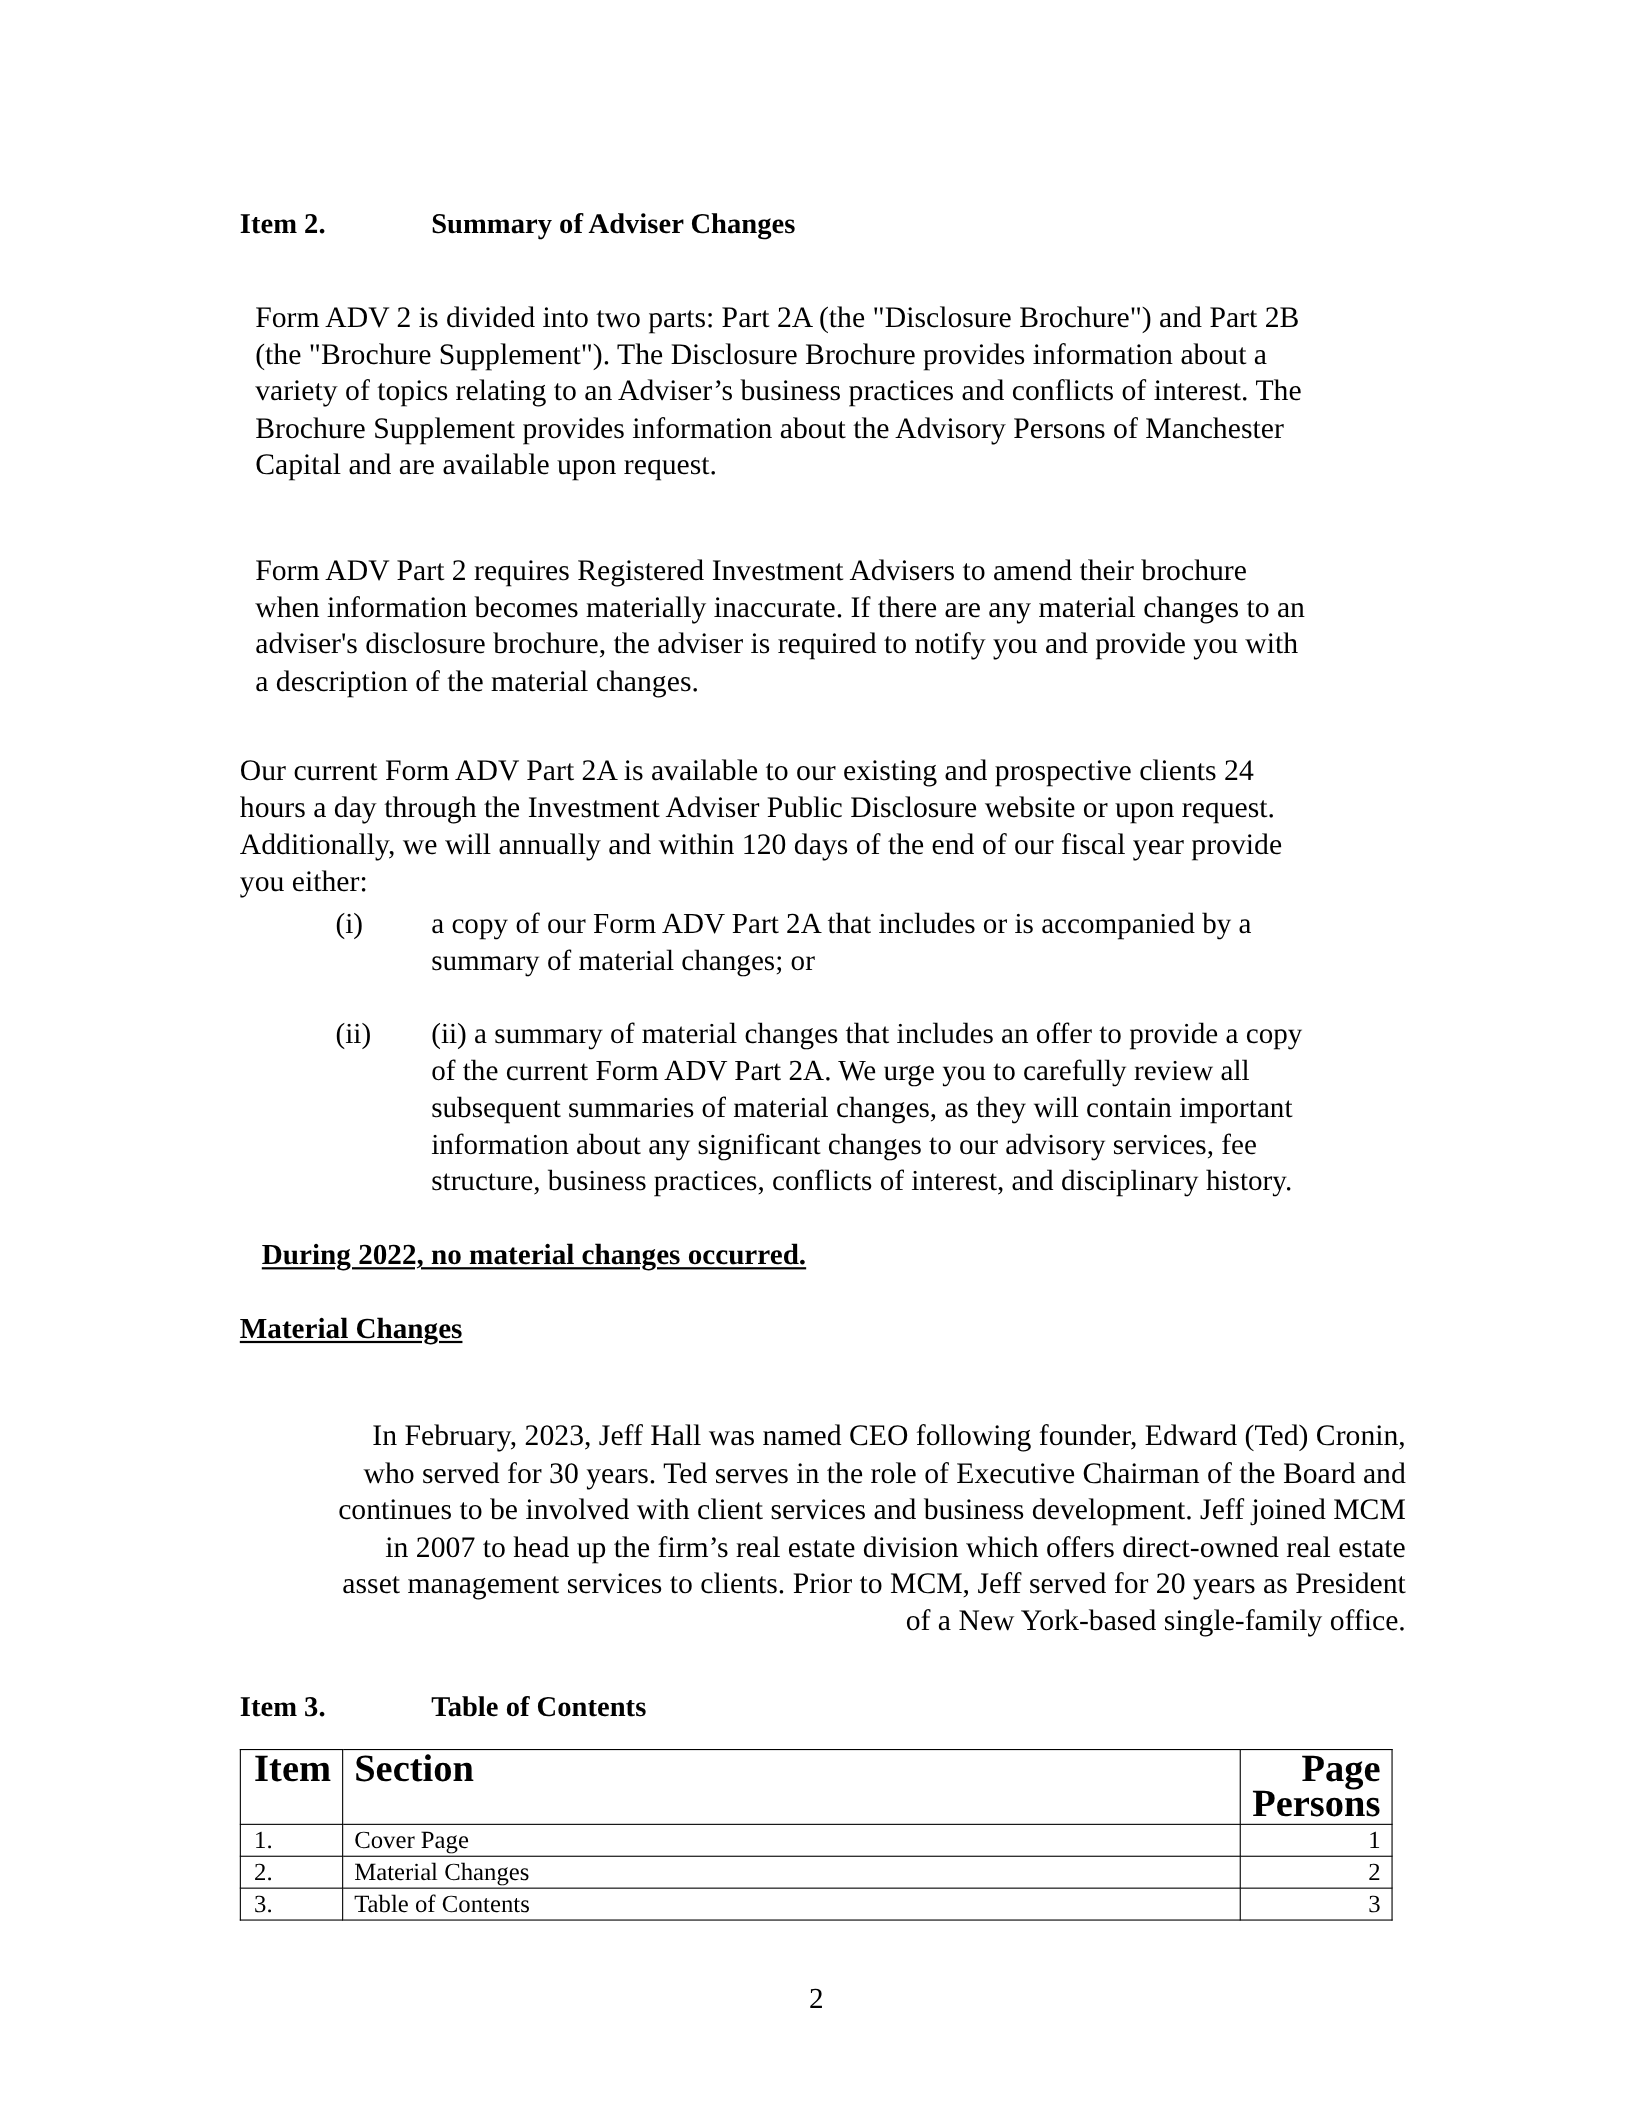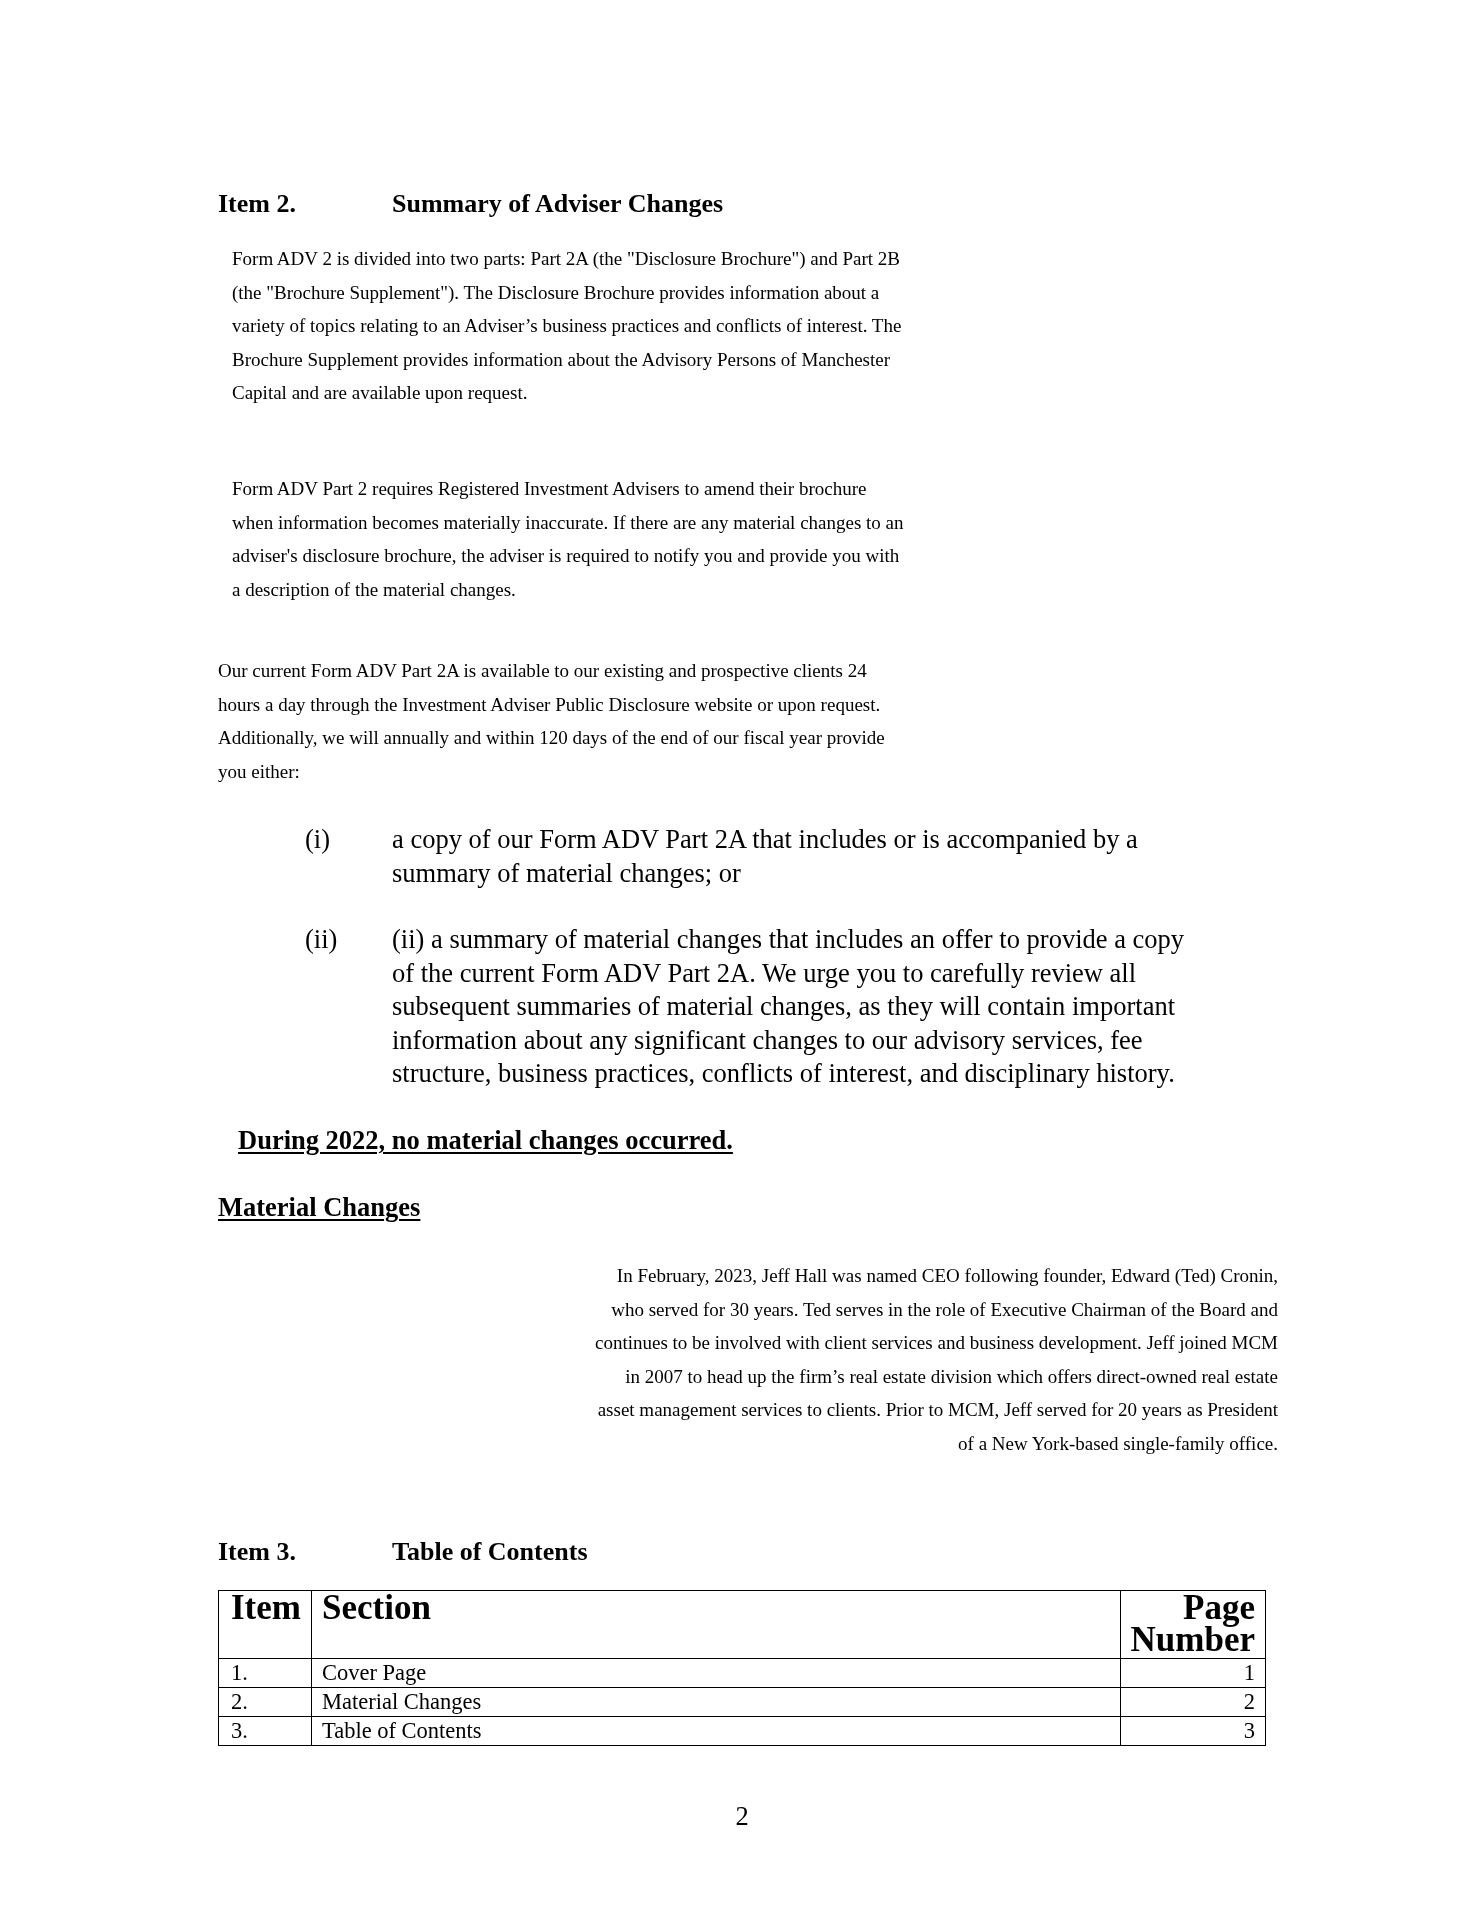--- a/index.html
+++ b/index.html
@@ -28,23 +28,24 @@
       line-height: 32px;
       white-space: nowrap;
     }
     .heading .num {
       display: inline-block;
       width: 174px;
       margin-top: 12px;
     }
     .para {
       position: absolute;
-      font-size: 19px;
+      font-size: 27px;
       line-height: 33.5px;
       white-space: pre-line;
+      margin-top: 30px;
     }
     .para.indent { left: 232px; width: 1060px; }
     .para.main { left: 218px; width: 1060px; }
     .list-item {
       position: absolute;
       left: 305px;
       width: 980px;
       font-size: 26.5px;
       line-height: 33.5px;
     }
@@ -163,21 +164,21 @@
     <span class="num">Item 3.</span><span>Table of Contents</span>
   </div>
 
   <table class="toc">
     <thead>
       <tr>
         <th class="col-item">Item</th>
         <th class="col-section">Section</th>
         <th class="col-page">
           <span>Page</span><br>
-          <span>Number</span>
+          <span>Persons</span>
         </th>
       </tr>
     </thead>
     <tbody>
       <tr>
         <td class="col-item">1.</td>
         <td>Cover Page</td>
         <td class="col-page">1</td>
       </tr>
       <tr>

